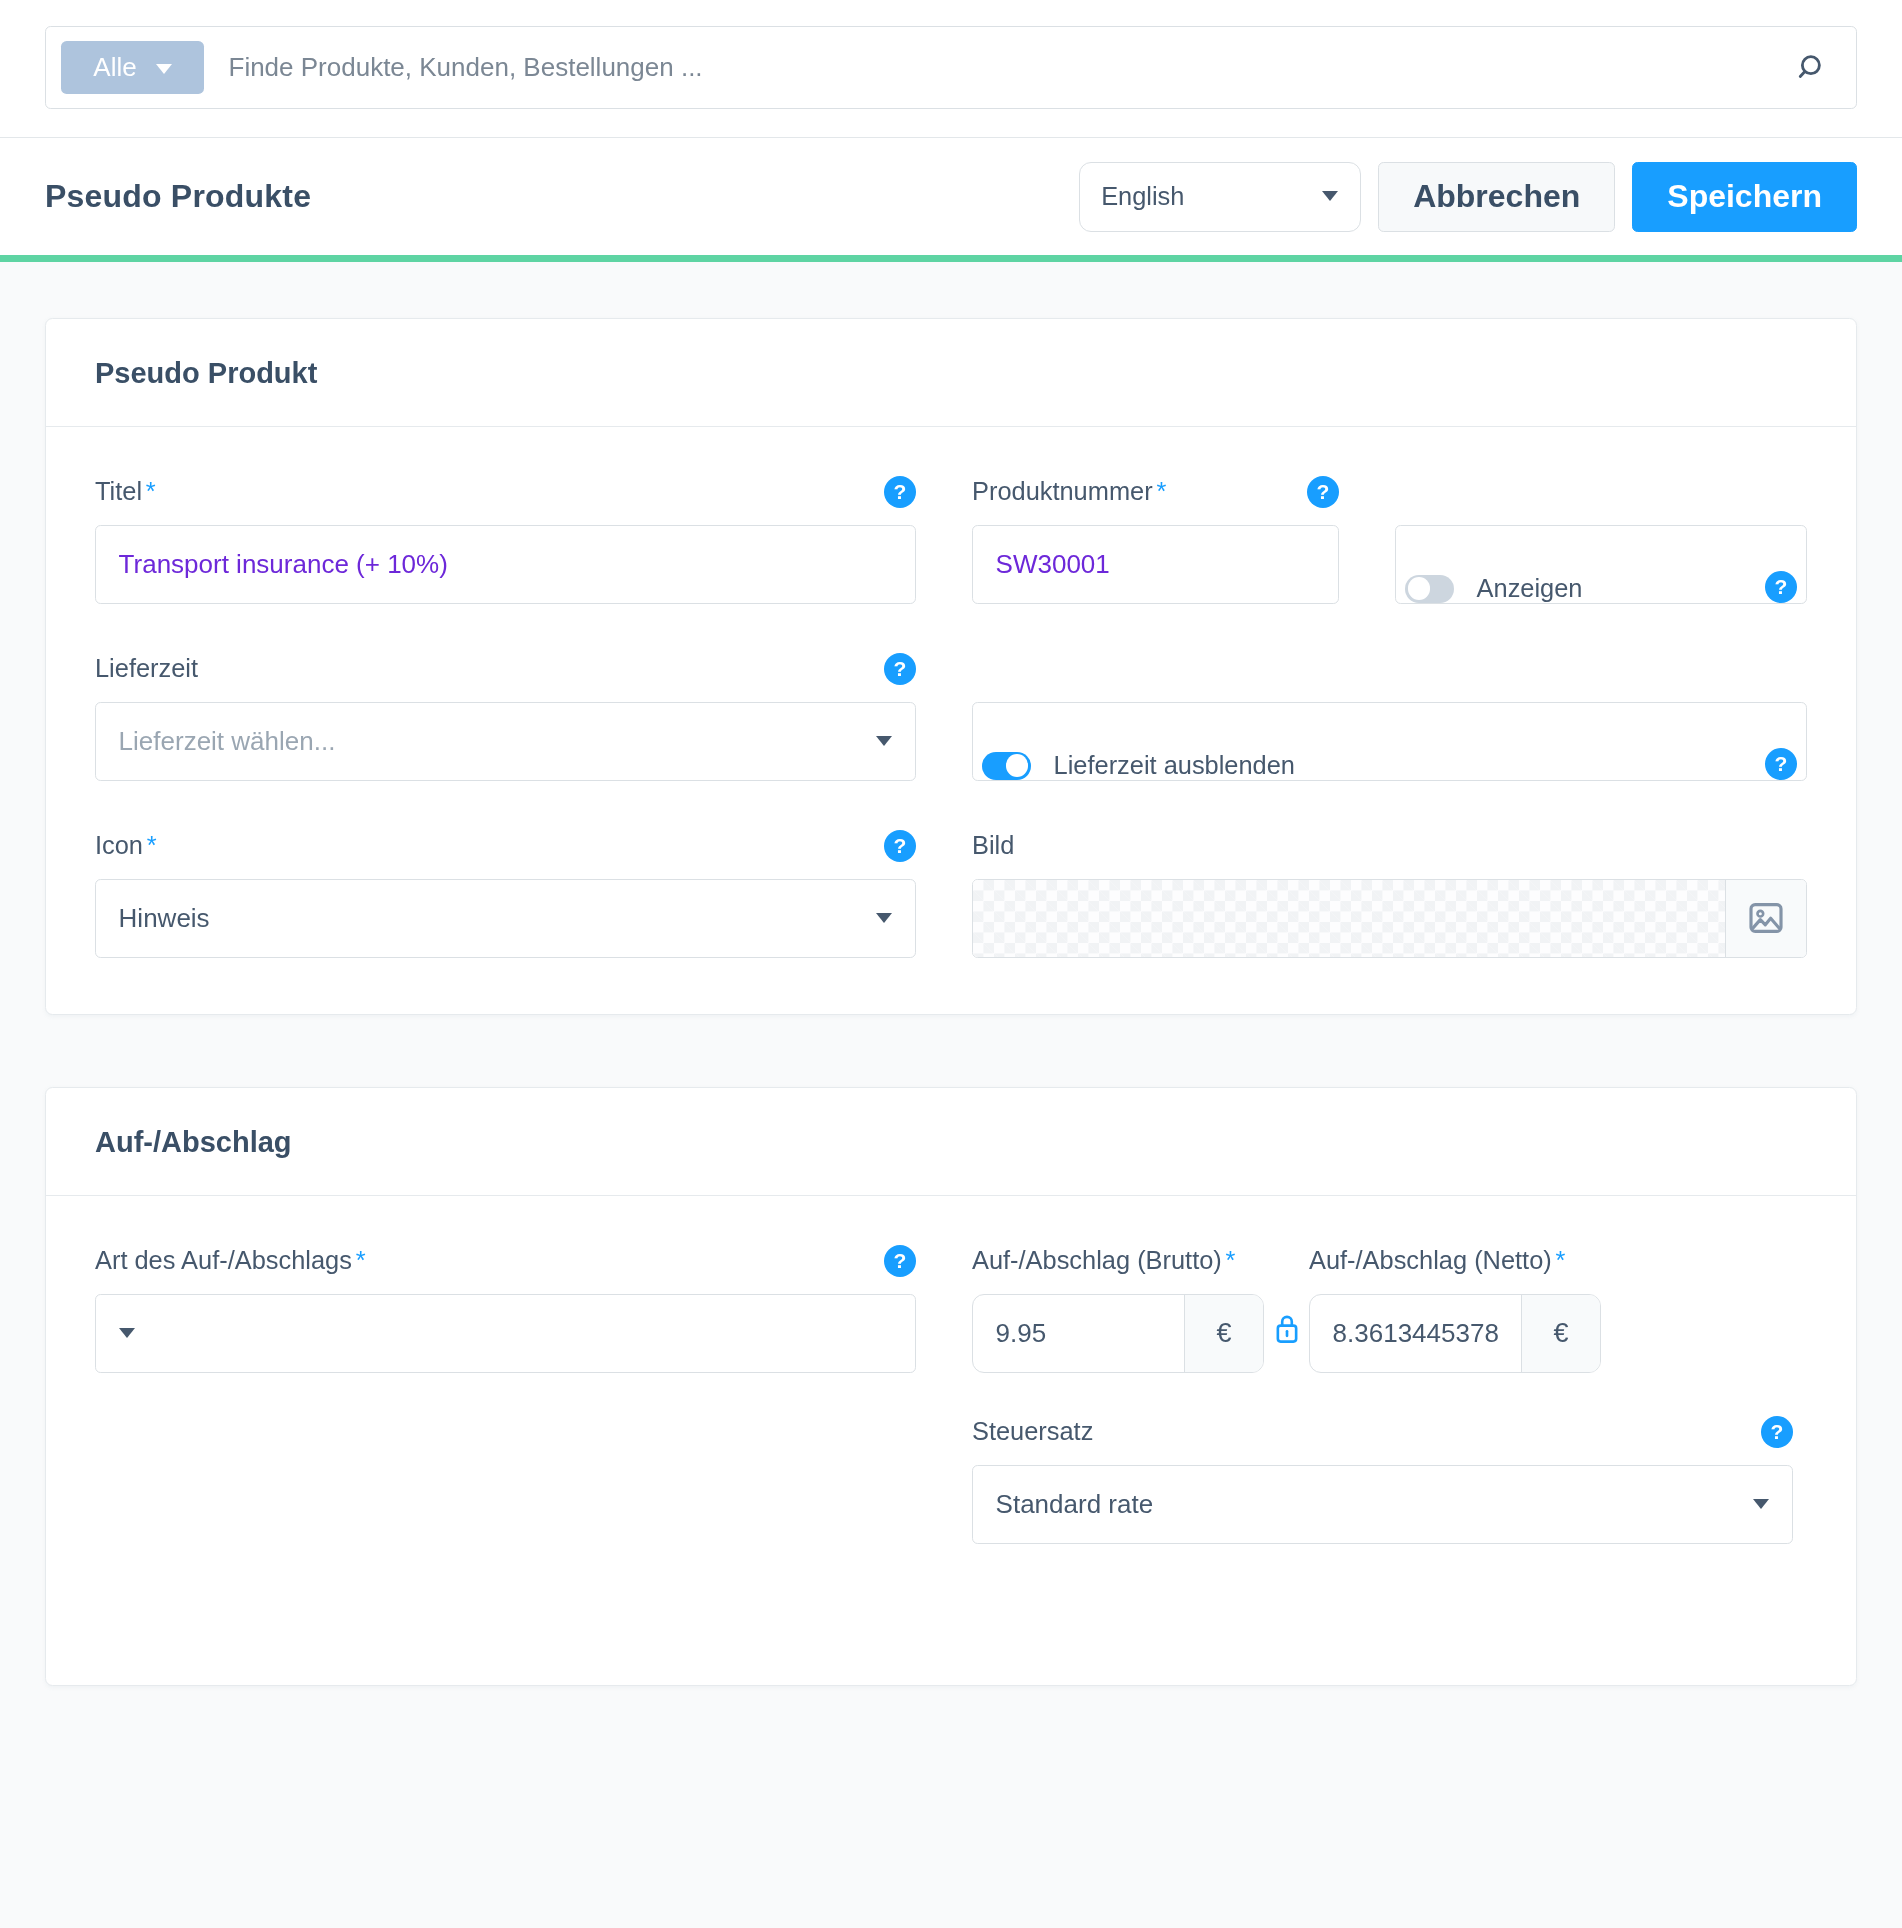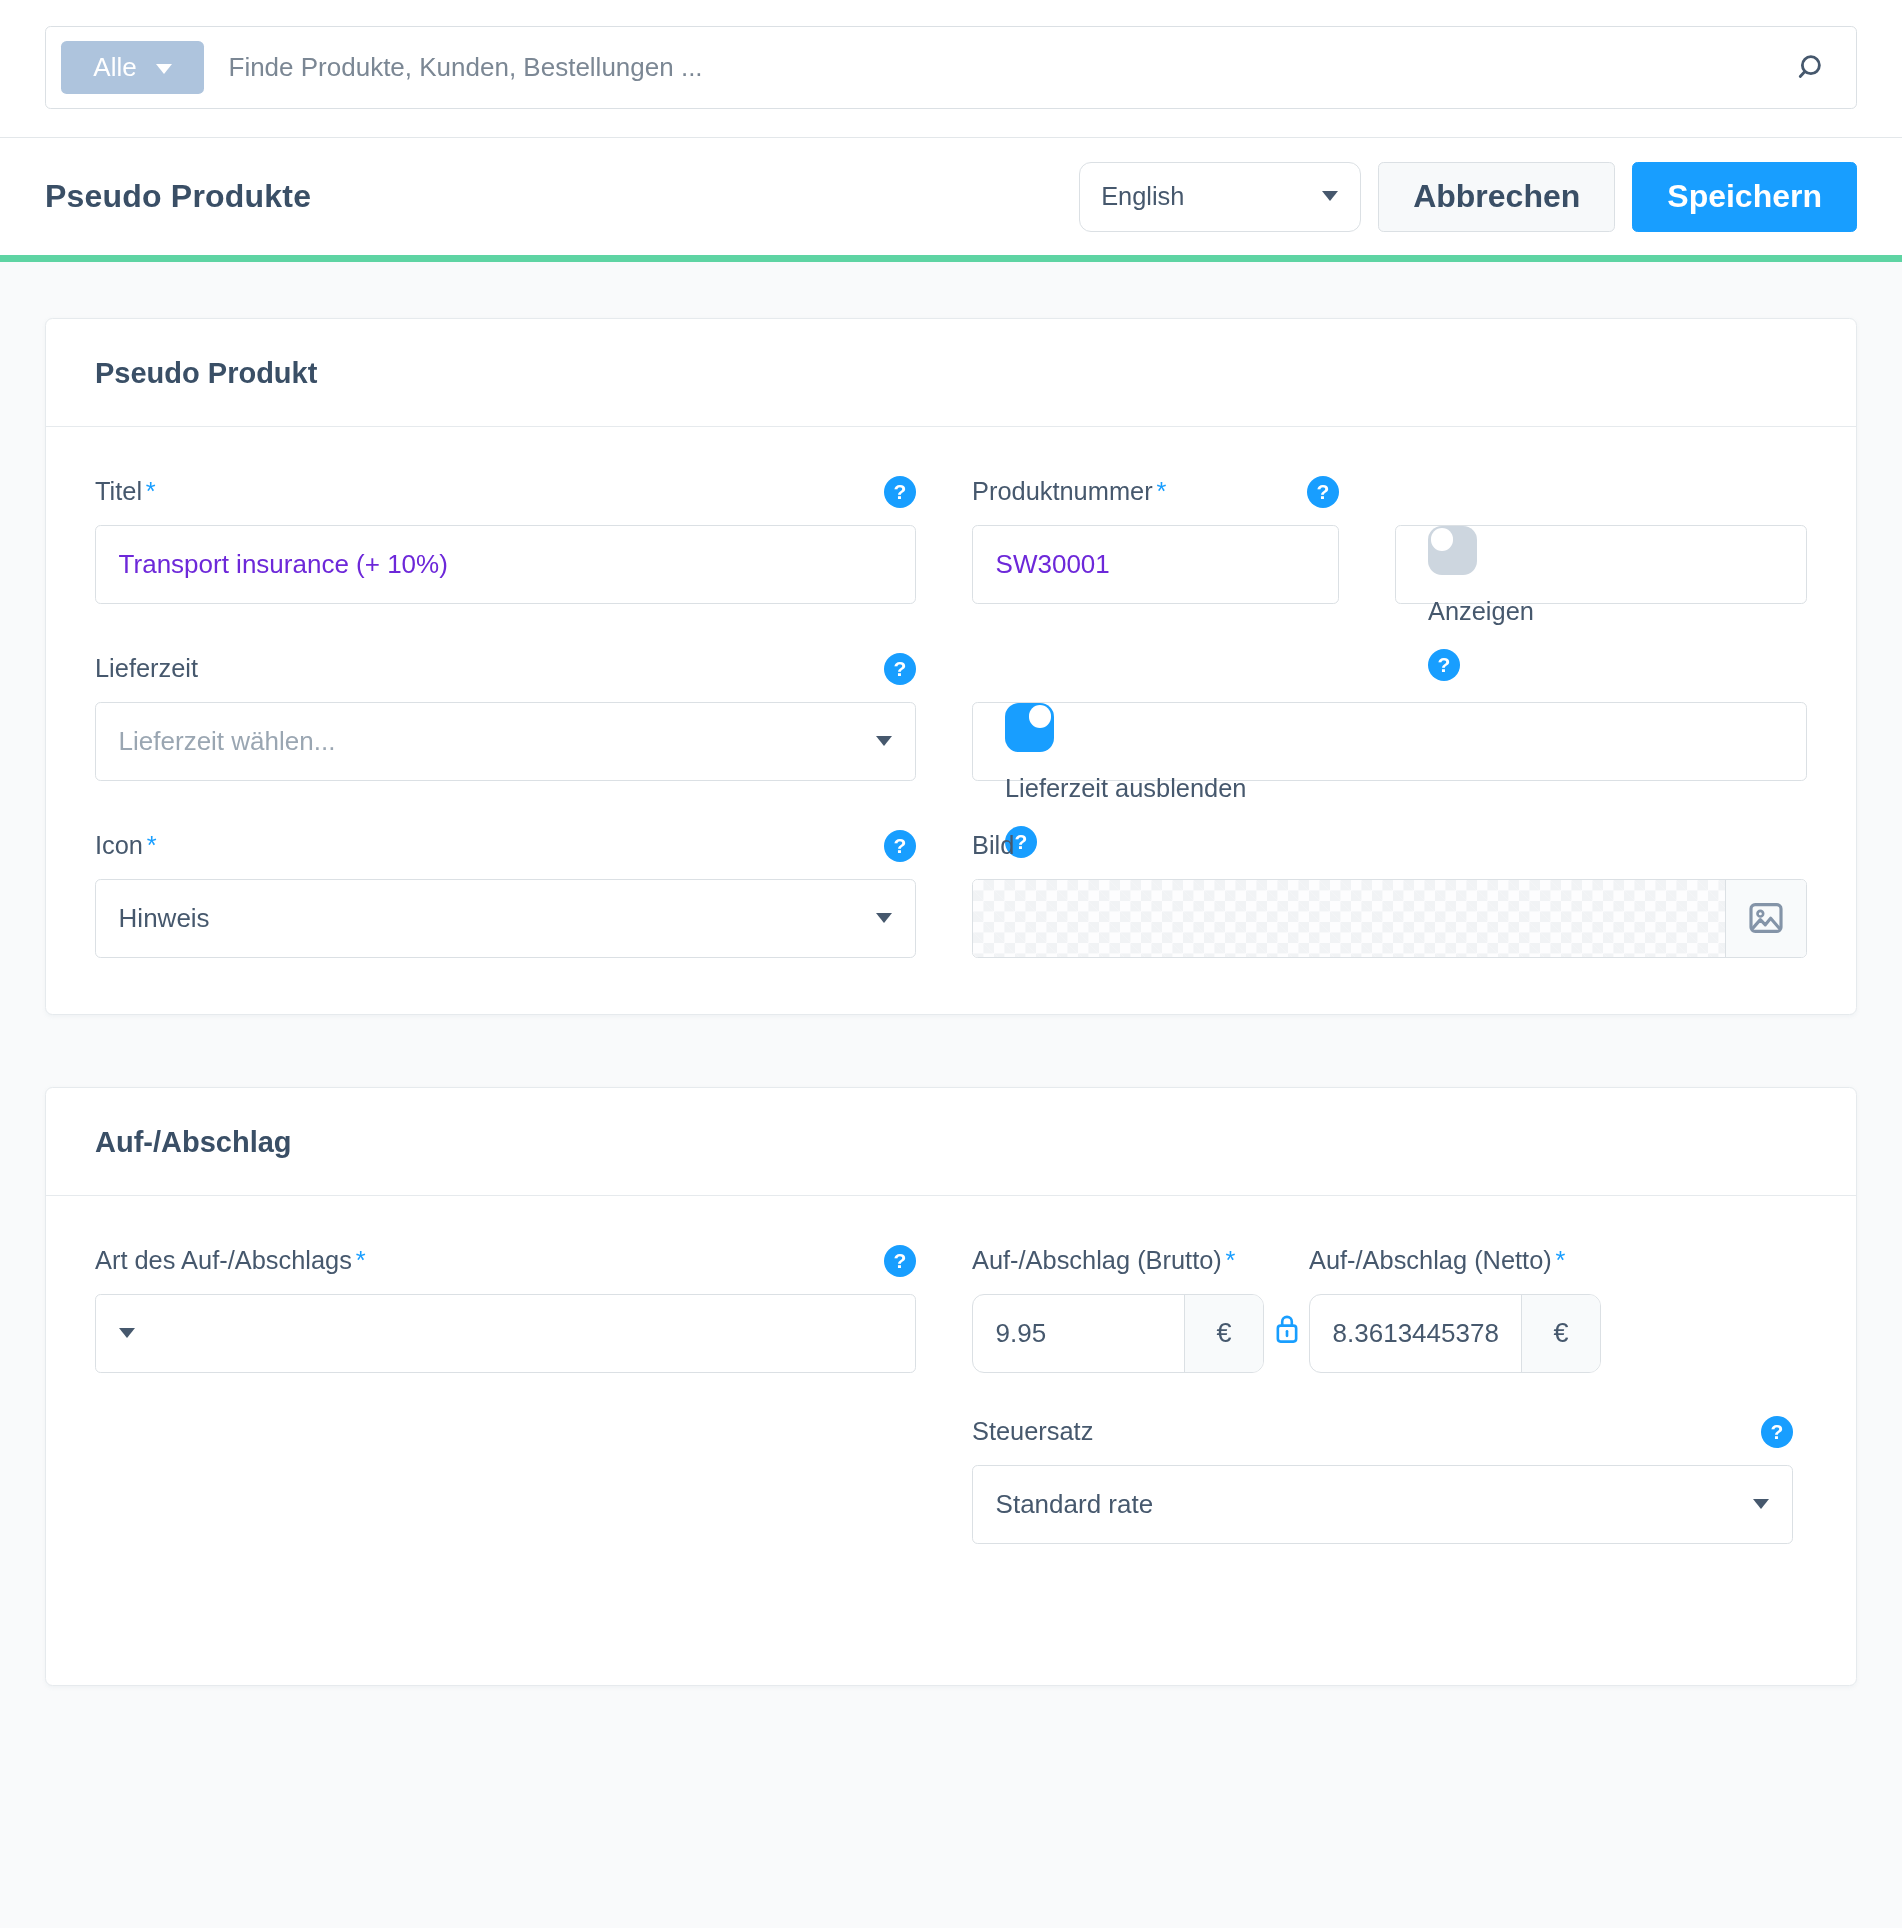--- a/index.html
+++ b/index.html
@@ -204,25 +204,24 @@
     border-top: 10.4px solid #46586d;
   }
 
   
   .toggle-box {
     border: 0.9px solid #dbe0e4;
     border-radius: 5.6px;
     background: #fff;
     height: 79px;
     display: flex;
-    align-items: flex-start;
-    padding: 0 32px;
+    align-items: flex-end;
+    padding: 0 9px;
     gap: 22.6px;
     cursor: pointer;
-    flex-direction: column;
   }
   .switch {
     width: 49px; height: 28px;
     border-radius: 14px;
     background: #cdd6df;
     position: relative;
     flex: 0 0 49px;
   }
   .switch .knob {
     position: absolute;

